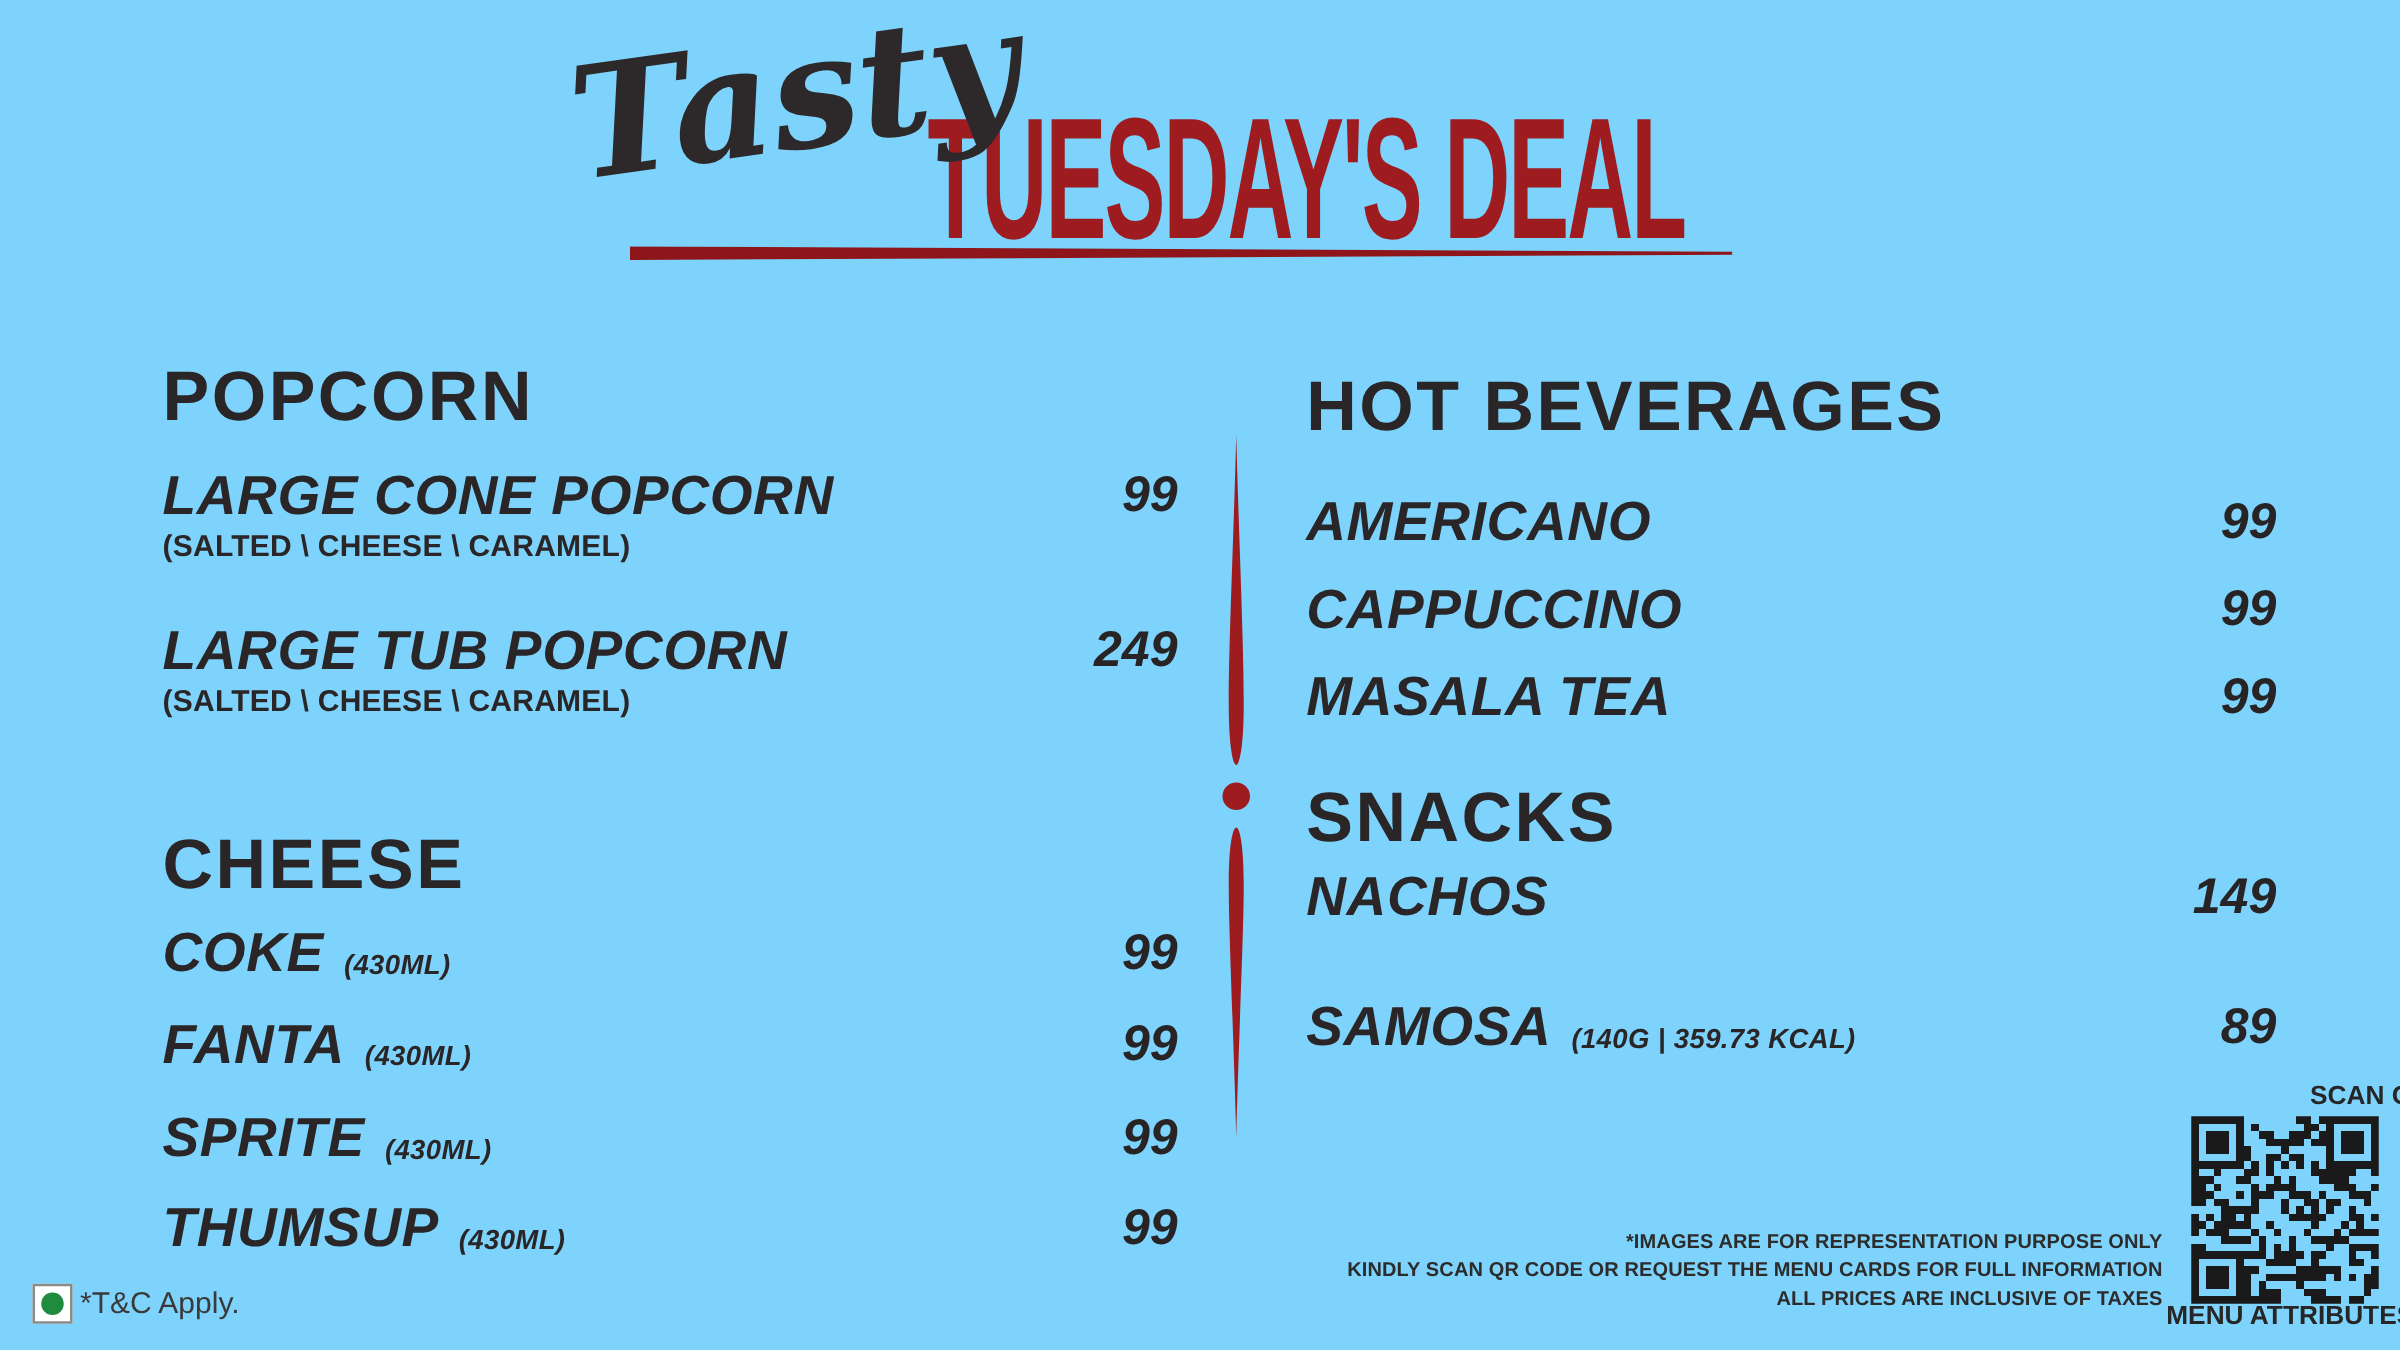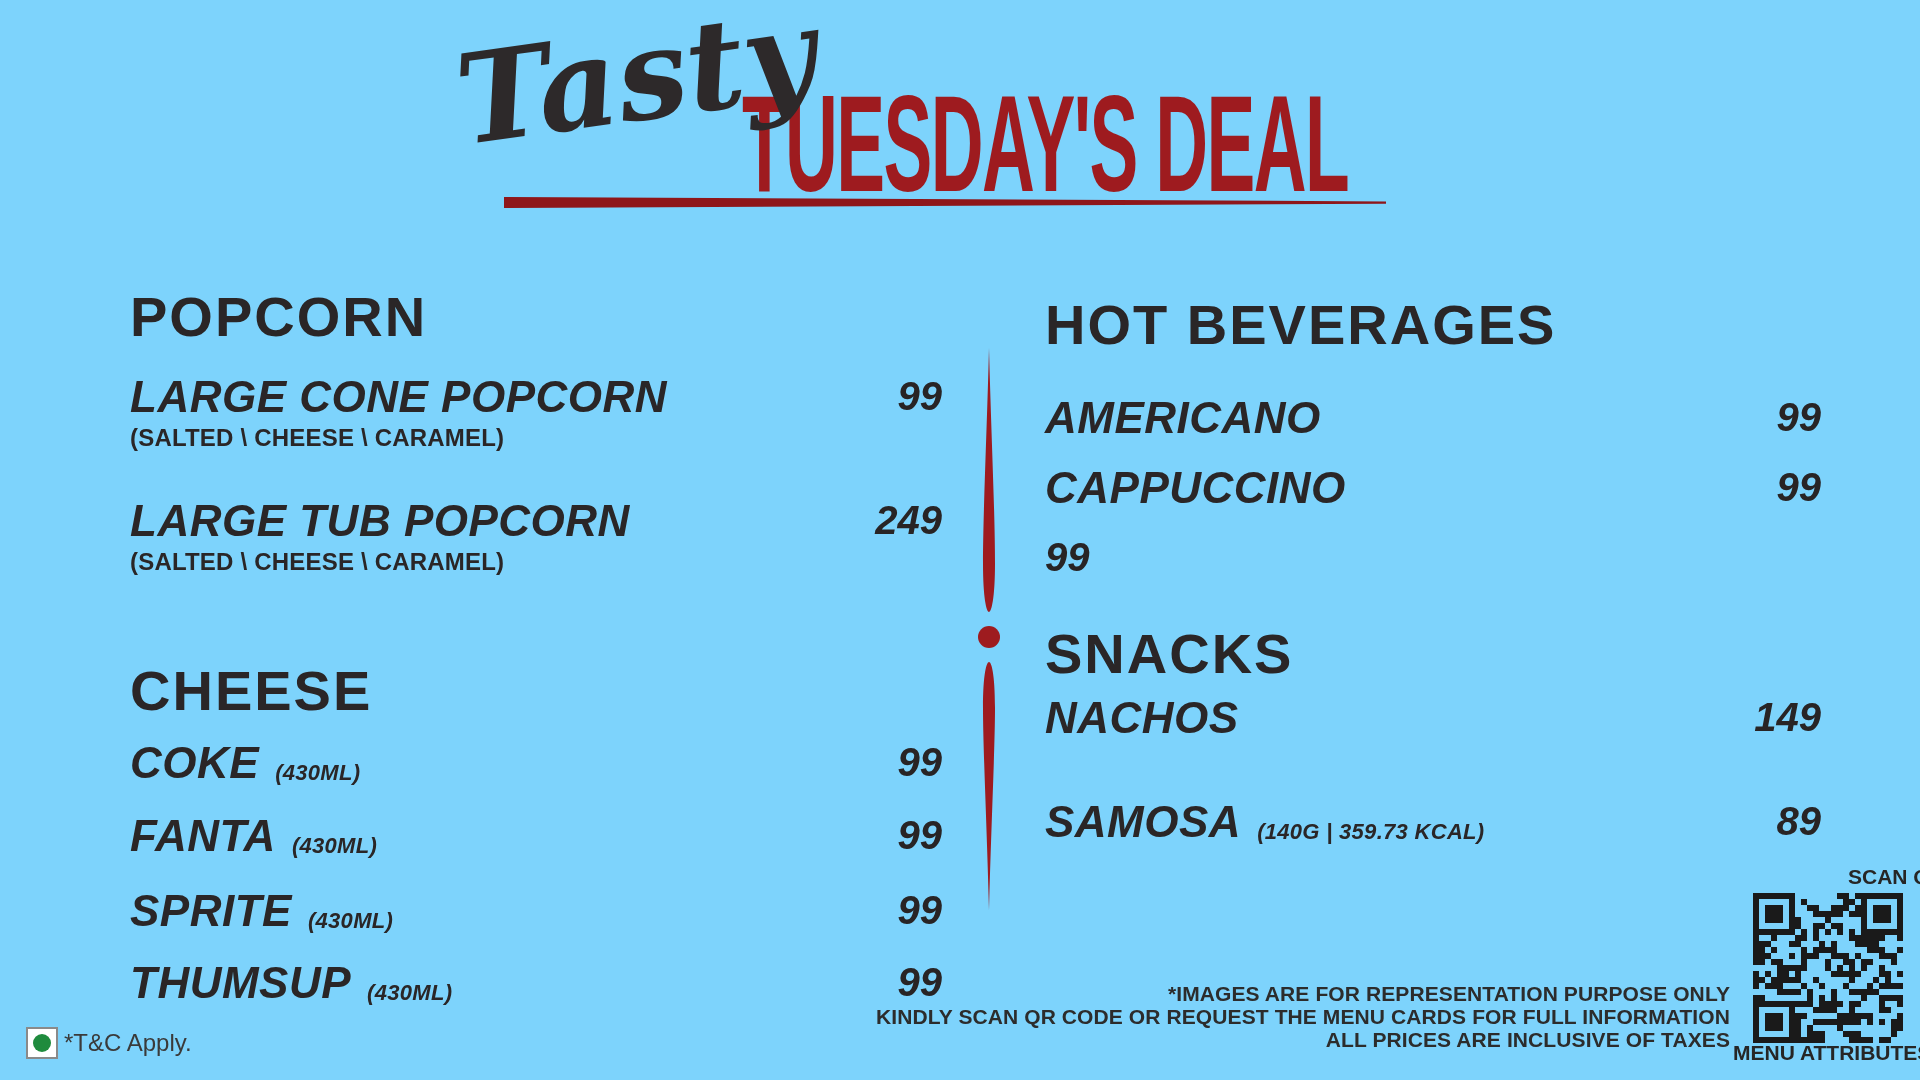--- a/index.html
+++ b/index.html
@@ -66,21 +66,21 @@
   }
   .veg-box{
     width:28px;height:28px;border:2px solid #8a8a8a;background:#fff;
     display:flex;align-items:center;justify-content:center;flex:0 0 auto;
   }
   .veg-dot{width:18px;height:18px;border-radius:50%;background:#1f8b3d;}
   .tnc-text{font-size:24px;font-weight:400;color:#3a3a3a;line-height:1;text-align:right;}
   
   .disclaimers{
     position:absolute;right:190px;top:982px;text-align:right;
-    font-size:21px;font-weight:700;color:#2c2c2c;line-height:23px;
+    font-size:16px;font-weight:700;color:#2c2c2c;line-height:23px;
     letter-spacing:0.1px;white-space:nowrap;
   }
   .qr-label-top{
     position:absolute;left:1848px;top:866px;width:160px;text-align:center;
     font-size:21px;font-weight:700;color:#262626;line-height:1;white-space:nowrap;
   }
   .qr-wrap{position:absolute;left:1753px;top:893px;width:150px;height:150px;}
   .qr-wrap svg{display:block;width:150px;height:150px;}
   .qr-label-bottom{
     position:absolute;left:1733px;top:1042px;width:190px;text-align:center;
@@ -168,20 +168,21 @@
       <span class="name">AMERICANO</span>
       <span class="price">99</span>
     </div>
 
     <div class="block row" style="top:454px">
       <span class="name">CAPPUCCINO</span>
       <span class="price">99</span>
     </div>
 
     <div class="block row" style="top:524px">
+      <span class="name">MASALA TEA</span>
       <span class="price">99</span>
     </div>
 
     <h2 class="sec" style="top:614px">SNACKS</h2>
 
     <div class="block" style="top:684px">
       <div class="row">
         <span class="name">NACHOS</span>
         <span class="price">149</span>
       </div>

